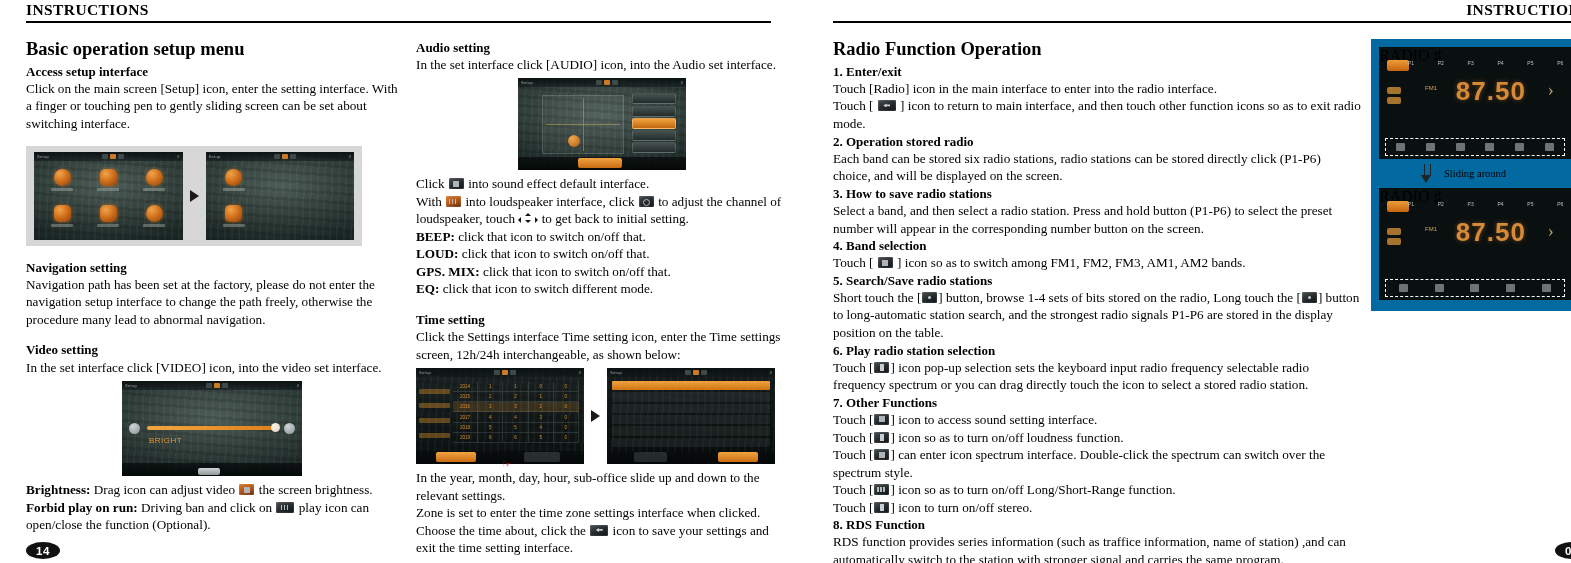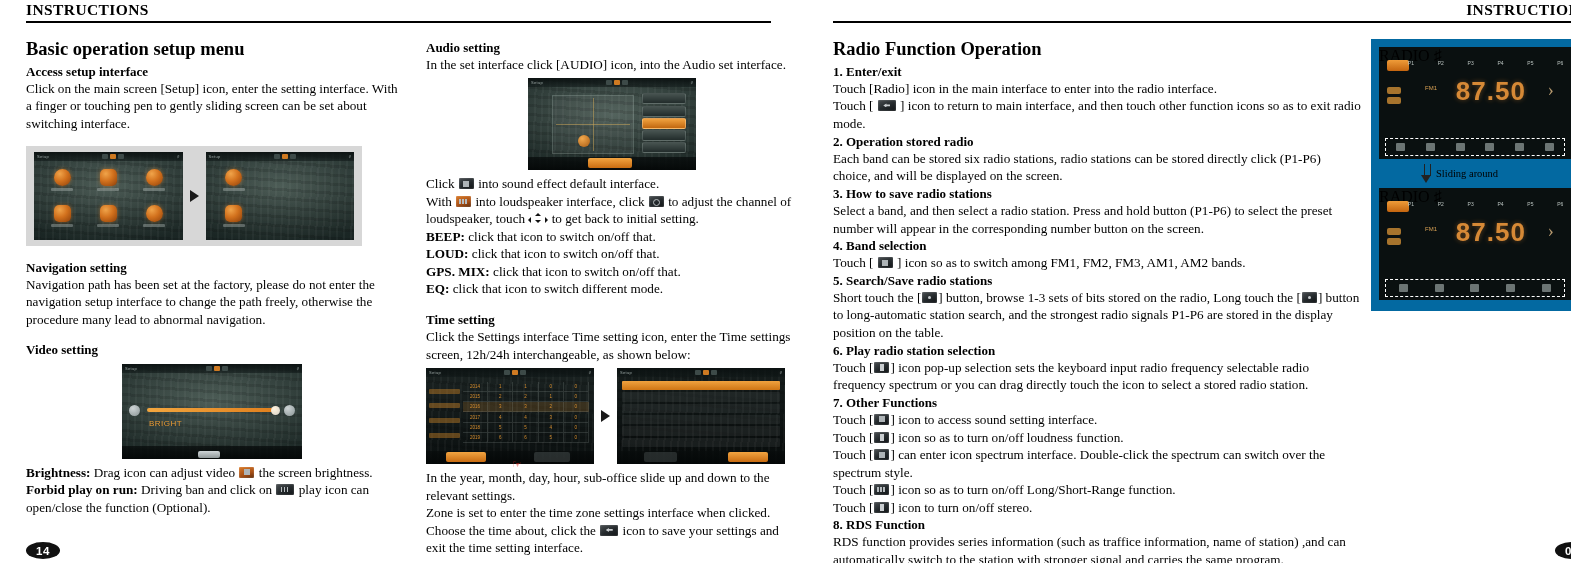--- a/index.html
+++ b/index.html
@@ -47,21 +47,20 @@
     border-top: 2.6px solid #000;
     margin: 0 0 0 0;
   }
   .page-left .rule  { width: 745px; }
   .page-right .rule { width: 745px; margin-left: 0; }
 
   
   .cols {
     display: flex;
     margin-top: 16px;
-    gap: 10px;
   }
   .col { width: 372px; }
   .col.c1 { padding-right: 12px; }
   .col.c2 { padding-left: 6px; }
 
   h1.sect {
     font-family: "Liberation Serif", serif;
     font-size: 18.5px;
     font-weight: bold;
     margin: 0 0 3px 0;
@@ -425,21 +424,21 @@
     border: 1.4px dashed #ffffff;
     display: flex; align-items: center; justify-content: space-around;
   }
   .radio-shot .dashbar b {
     width: 9px; height: 8px; border-radius: 1px;
     background: rgba(190,200,198,.55);
     display: block;
   }
   .slide-note {
     display: flex; align-items: center;
-    gap: 4px; margin: 5px 0 4px 42px;
+    gap: 12px; margin: 5px 0 4px 42px;
     font-family: "Liberation Serif", serif;
     font-size: 10.5px;
   }
   .dnarrow {
     position: relative; width: 11px; height: 20px;
   }
   .dnarrow::before {
     content: ""; position: absolute; left: 3px; top: 0;
     width: 5px; height: 12px; border-left: 1px solid #222; border-right: 1px solid #222;
   }
@@ -569,20 +568,21 @@
         </div>
 
         <div class="gap"></div>
 
         <p class="sub">Navigation setting</p>
         <p class="body">Navigation path has been set at the factory, please do not enter the  navigation setup interface to change the path freely, otherwise the procedure many lead to abnormal navigation.</p>
 
         <div class="gap"></div>
 
         <p class="sub">Video setting</p>
+        <p class="body">In the set interface click [VIDEO] icon, into the video set interface.</p>
 
         <div class="gap-sm"></div>
 
         <div style="display:flex;justify-content:center;">
           <div class="shot video-shot" style="width:180px;height:95px;">
             <div class="wall"></div>
             <div class="topbar">
               <span class="tbl">Setup</span>
               <span class="tbc">
                   <span></span>
@@ -778,21 +778,21 @@
         <p class="sub">3. How to save radio stations</p>
         <p class="body">Select a band, and then select a radio station. Press and hold button (P1-P6) to select the preset number will appear in the corresponding number button on the screen.</p>
 
         <p class="sub">4. Band selection</p>
         <p class="body">
           <span>Touch [ </span><span class="chip sq"></span><span> ] icon so as to switch among FM1, FM2, FM3, AM1, AM2 bands.</span>
         </p>
 
         <p class="sub">5. Search/Save radio stations</p>
         <p class="body">
-          <span>Short touch the [</span><span class="chip dot"></span><span>] button, browse 1-3 sets of bits stored on the radio, Long touch the [</span><span class="chip dot"></span><span>] button to long-automatic station search, and the strongest radio signals P1-P6 are stored in the display position on the table.</span>
+          <span>Short touch the [</span><span class="chip dot"></span><span>] button, browse 1-4 sets of bits stored on the radio, Long touch the [</span><span class="chip dot"></span><span>] button to long-automatic station search, and the strongest radio signals P1-P6 are stored in the display position on the table.</span>
         </p>
 
         <p class="sub">6. Play radio station selection</p>
         <p class="body">
           <span>Touch [</span><span class="chip stereo"></span><span>] icon pop-up selection sets the keyboard input radio frequency selectable radio frequency spectrum or you can drag directly touch the icon to select a stored radio station.</span>
         </p>
 
         <p class="sub">7. Other Functions</p>
         <p class="body">
           <span>Touch [</span><span class="chip sq"></span><span>] icon to access sound setting interface.</span>

